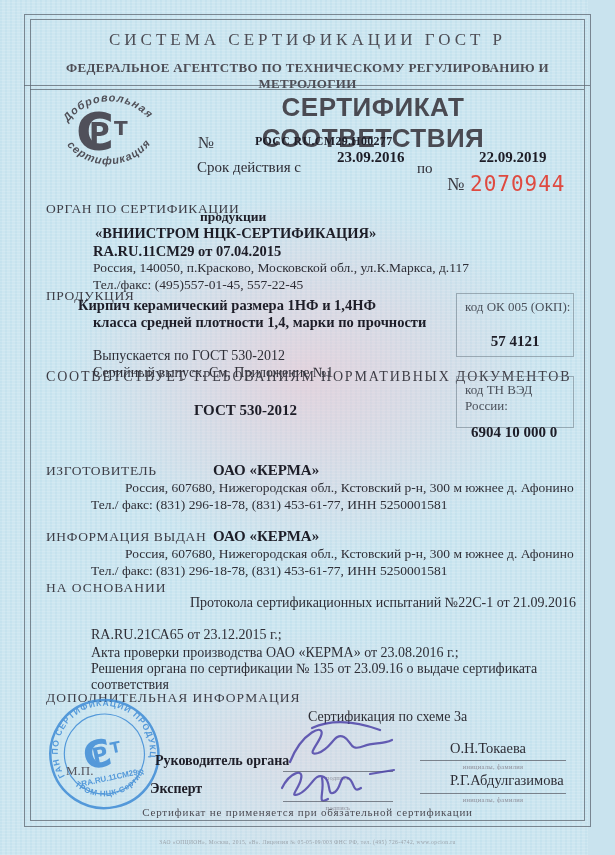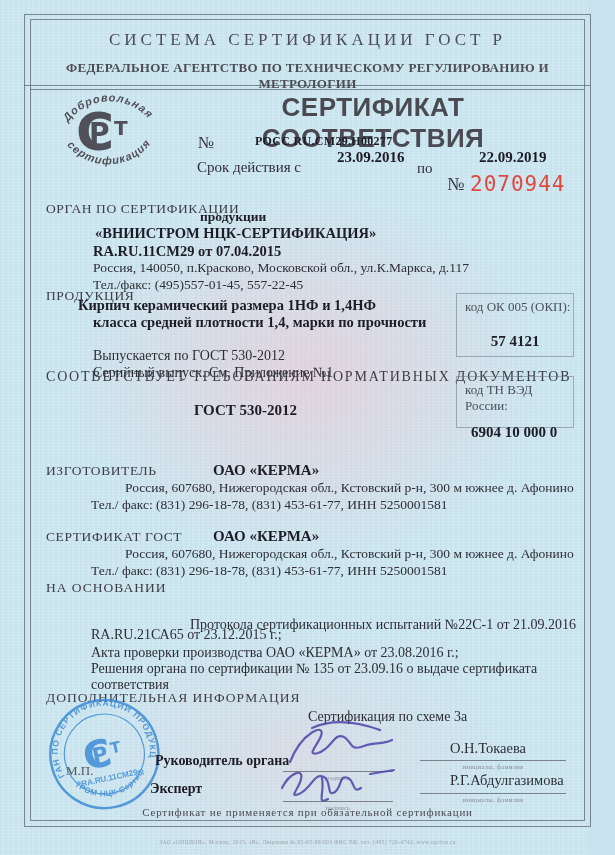--- a/index.html
+++ b/index.html
@@ -101,27 +101,27 @@
   <div class="codebox" style="left:456px;top:376px;width:116px;height:50px;">
     <div class="cl">код ТН ВЭД России:</div>
   </div>
   <div class="abs b" style="left:458px;top:424px;width:112px;text-align:center;font-size:15px;">6904 10 000 0</div>
 
   <span class="abs lbl" style="left:46px;top:463px;">ИЗГОТОВИТЕЛЬ</span>
   <span class="abs b t15" style="left:213px;top:462px;">ОАО  «КЕРМА»</span>
   <span class="abs t13" style="left:125px;top:480px;">Россия, 607680, Нижегородская обл., Кстовский р-н, 300 м южнее д. Афонино</span>
   <span class="abs t13" style="left:91px;top:497px;">Тел./ факс: (831) 296-18-78, (831) 453-61-77,  ИНН 5250001581</span>
 
-  <span class="abs lbl" style="left:46px;top:529px;">СЕРТИФИКАТ ГОСТ</span>
+  <span class="abs lbl" style="left:46px;top:529px;">ИНФОРМАЦИЯ ВЫДАН</span>
   <span class="abs b t15" style="left:213px;top:528px;">ОАО «КЕРМА»</span>
   <span class="abs t13" style="left:125px;top:546px;">Россия, 607680, Нижегородская обл., Кстовский р-н, 300 м южнее д. Афонино</span>
   <span class="abs t13" style="left:91px;top:563px;">Тел./ факс: (831) 296-18-78, (831) 453-61-77,  ИНН 5250001581</span>
 
   <span class="abs lbl" style="left:46px;top:580px;letter-spacing:1px;">НА ОСНОВАНИИ</span>
-  <span class="abs t14" style="left:190px;top:595px;margin-top:22px;">Протокола сертификационных испытаний   №22С-1 от 21.09.2016</span>
+  <span class="abs t14" style="left:190px;top:595px;">Протокола сертификационных испытаний   №22С-1 от 21.09.2016</span>
   <span class="abs t14" style="left:91px;top:627px;">RA.RU.21СА65 от 23.12.2015 г.;</span>
   <span class="abs t14" style="left:91px;top:645px;">Акта проверки производства ОАО «КЕРМА» от 23.08.2016 г.;</span>
   <span class="abs t14" style="left:91px;top:661px;">Решения органа по сертификации № 135 от 23.09.16 о выдаче сертификата соответствия</span>
 
   <span class="abs lbl" style="left:46px;top:690px;letter-spacing:1px;">ДОПОЛНИТЕЛЬНАЯ ИНФОРМАЦИЯ</span>
   <span class="abs t14" style="left:308px;top:709px;">Сертификация по схеме 3а</span>
 
   <div class="abs stamp-wrap" style="left:40px;top:696px;width:130px;height:122px;">
     <svg width="130" height="122" viewBox="0 0 130 122">
       <defs>

